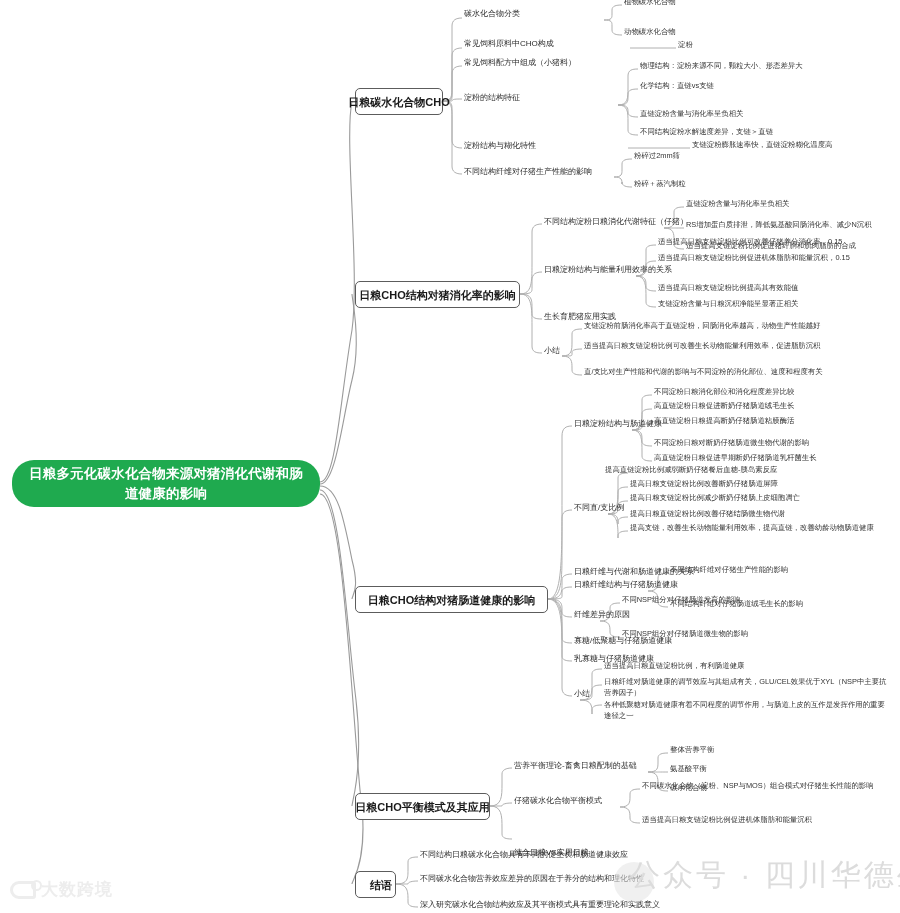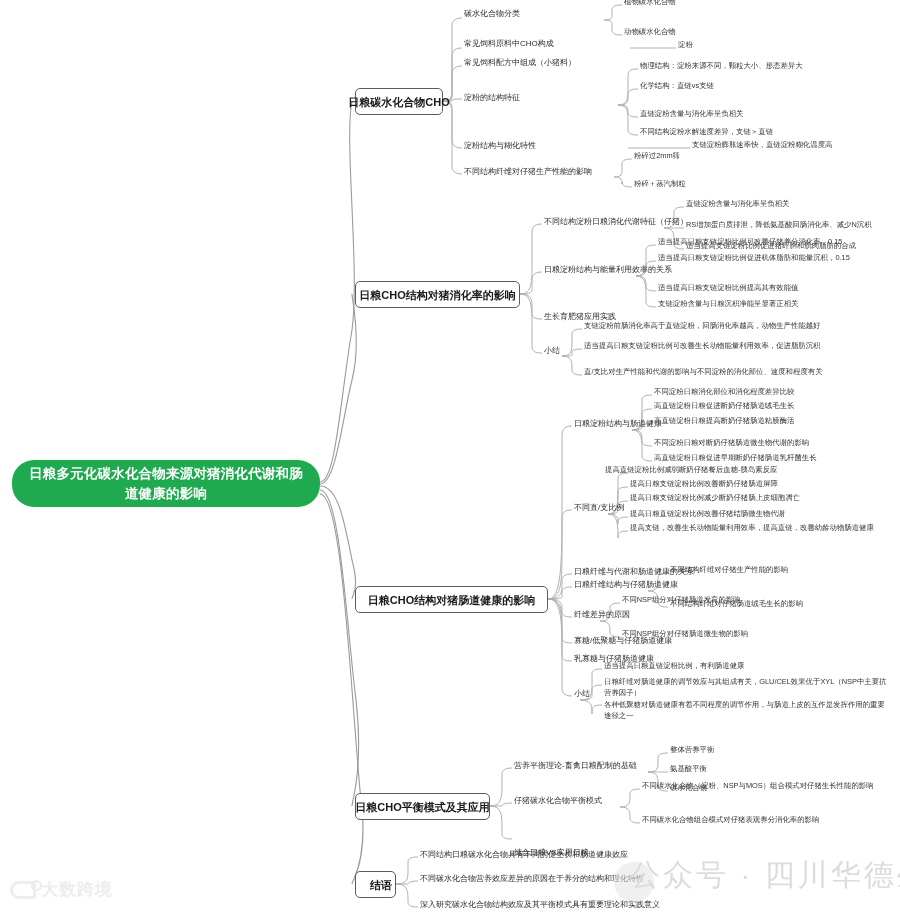--- a/index.html
+++ b/index.html
@@ -415,21 +415,21 @@
     <span>碳水化合物</span>
     </div>
 
   <div class="node sub-node" style="left:512px;top:795px;">
     <span>仔猪碳水化合物平衡模式</span>
     </div>
   <div class="node leaf-node" style="left:640px;top:781px;">
     <span>不同碳水化合物（淀粉、NSP与MOS）组合模式对仔猪生长性能的影响</span>
     </div>
   <div class="node leaf-node" style="left:640px;top:815px;">
-    <span>不同碳水化合物组合模式对仔猪表观养分消化率的影响</span>
+    <span>适当提高日粮支链淀粉比例促进机体脂肪和能量沉积</span>
     </div>
 
   <div class="node sub-node" style="left:512px;top:831px;margin-top:16px;">
     <span>纯合日粮VS实用日粮</span>
     </div>
 
   <div class="node branch-node" style="left:355px;top:871px;width:41px;height:27px;padding-left:20px;">
     <span>结语</span>
   </div>
 

